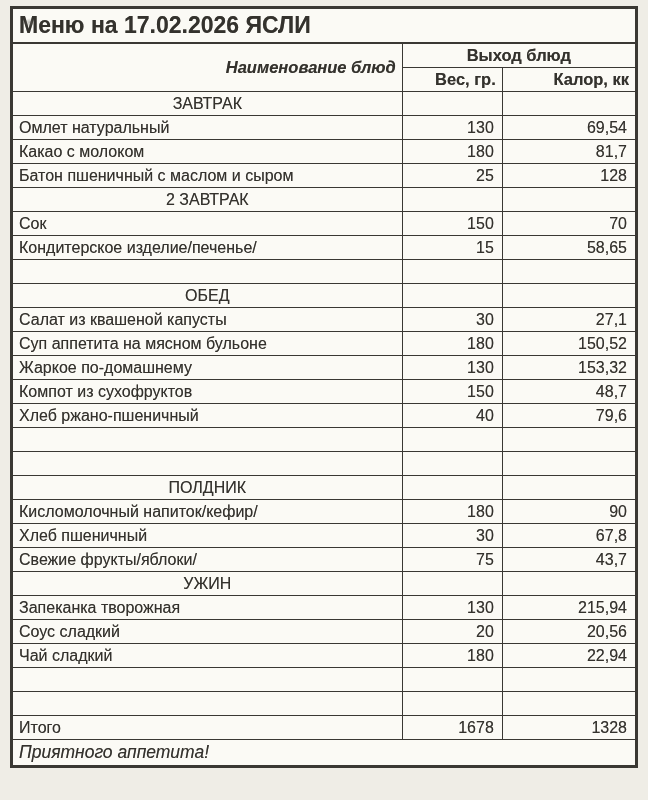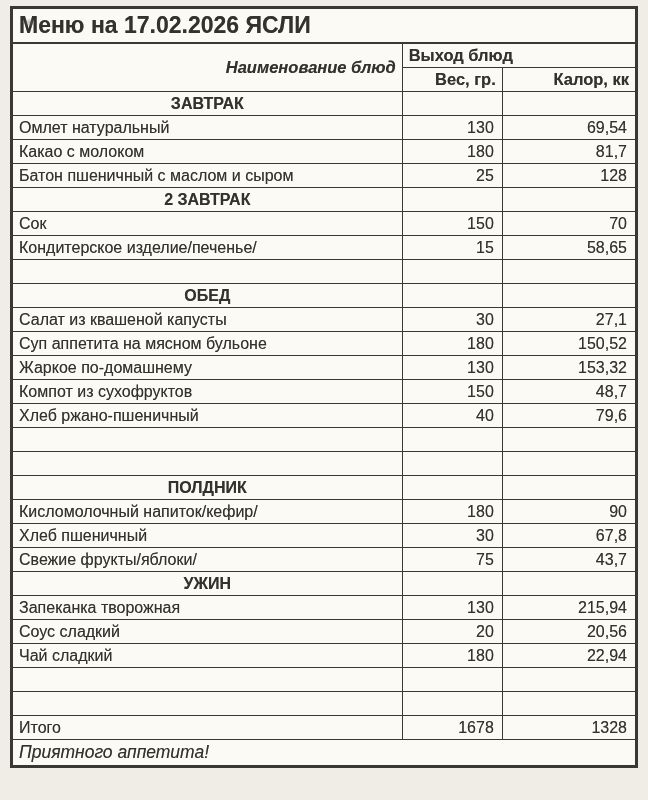--- a/index.html
+++ b/index.html
@@ -24,24 +24,24 @@
     height: 23px; padding: 0 6px; font-size: 16px;
     overflow: hidden; white-space: nowrap;
     text-shadow: 0 0 0.6px rgba(52, 50, 45, 0.55);
   }
   .title {
     height: 33px; font-weight: bold; font-size: 23px;
     border-bottom-width: 2.5px;
   }
   .hdr { font-weight: bold; font-size: 16.5px; }
   .name-hdr { text-align: right; font-style: italic; }
-  .group-hdr { }
+  .group-hdr { text-align: center; }
   .sub-hdr { text-align: right; }
   td.name { text-align: left; }
-  td.name.section { text-align: center; font-weight: bold; }
+  td.name.section { text-align: center; font-weight: normal; }
   td.num { text-align: right; padding-right: 8px; margin-left: 32px; }
   .footer {
     text-align: left; font-style: italic; font-size: 17.5px; height: 25px;
   }
   .smudge {
     position: absolute; left: 24px; top: 18px; width: 11px; height: 9px;
     background: radial-gradient(ellipse at center, rgba(120,118,112,0.5), rgba(120,118,112,0) 70%);
     border-radius: 50%;
   }
 </style>

